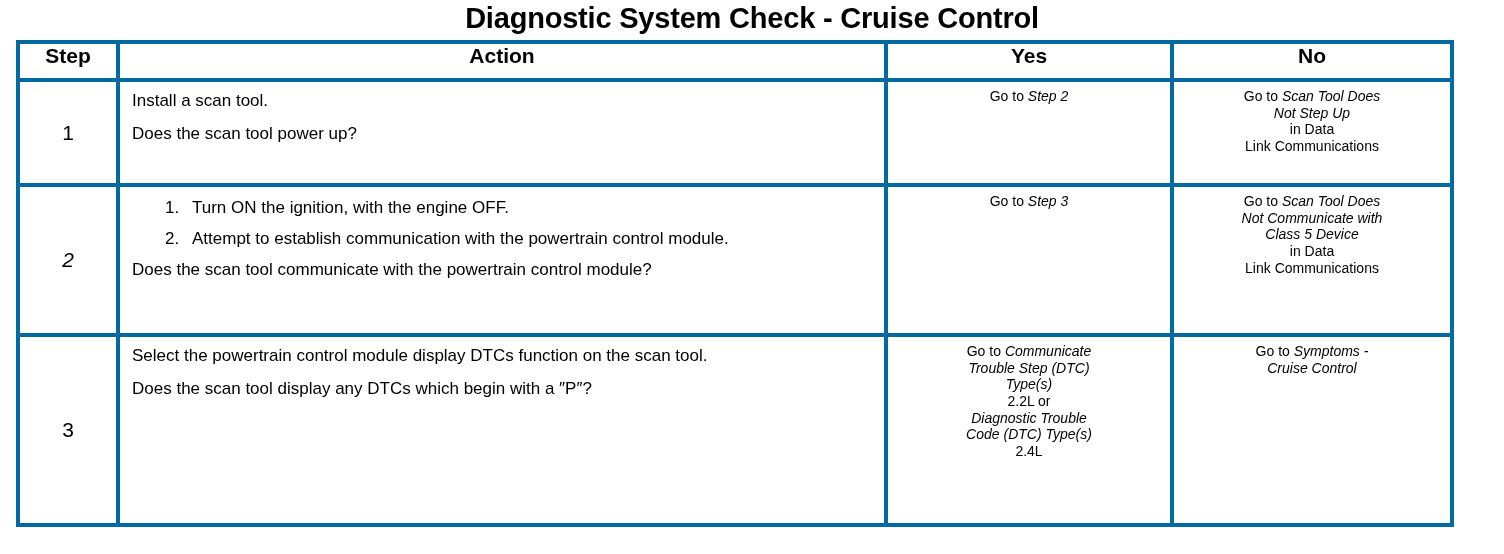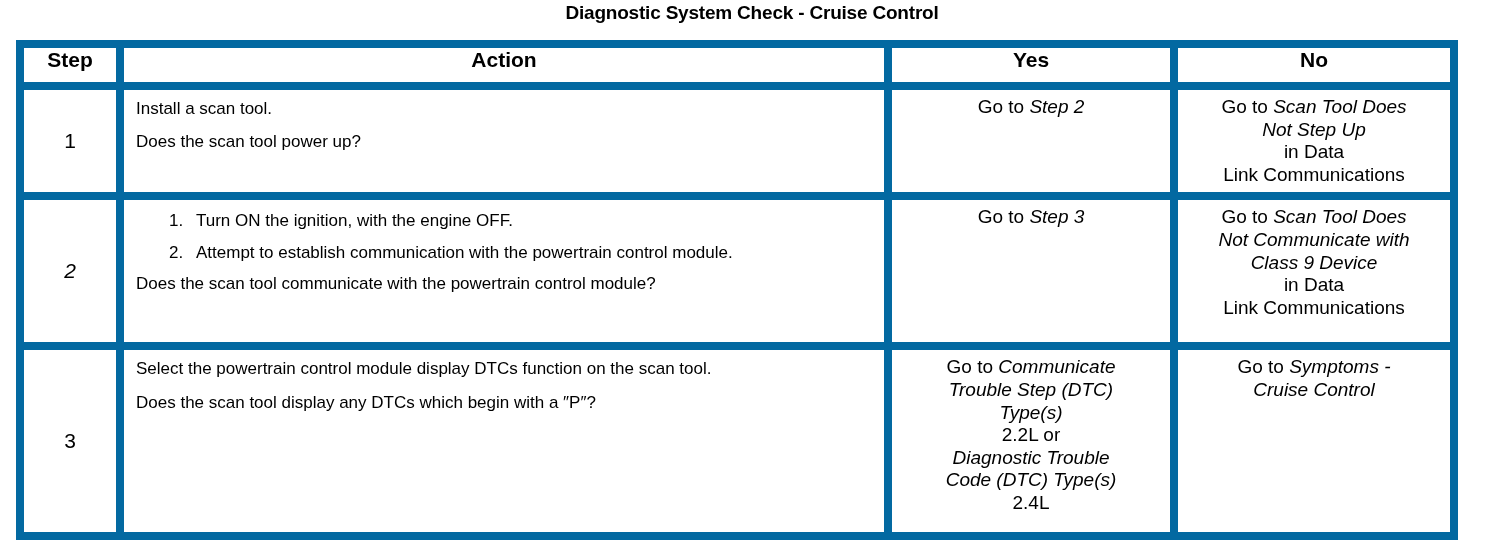--- a/index.html
+++ b/index.html
@@ -21,36 +21,36 @@
     height: 554px;
     background: #ffffff;
   }
 
   .doc-title {
     position: absolute;
     left: 0;
     top: 2px;
     width: 1504px;
     text-align: center;
-    font-size: 19px;
+    font-size: 29px;
     font-weight: bold;
     letter-spacing: -0.2px;
   }
 
   .dtable {
     position: absolute;
     left: 16px;
     top: 40px;
     width: 1434px;
     border-collapse: collapse;
     table-layout: fixed;
     border: 3px solid #000;
   }
   .dtable td, .dtable th {
-    border: 8px solid #0369a1;
+    border: 4px solid #0369a1;
     padding: 0;
     vertical-align: top;
   }
 
   
   col.c-step   { width: 100px; }
   col.c-action { width: 768px; }
   col.c-yes    { width: 286px; }
   col.c-no     { width: 280px; }
 
@@ -69,21 +69,21 @@
   }
   td.step-cell.ital { font-style: italic; }
 
   td.action-cell {
     padding: 8px 10px 8px 12px;
     font-size: 17px;
     line-height: 1.24;
     vertical-align: top;
   }
   td.yes-cell, td.no-cell {
-    font-size: 19px;
+    font-size: 14px;
     line-height: 1.19;
     text-align: center;
   }
   td.yes-cell { padding: 6px 6px; }
   td.no-cell  { padding: 6px 6px; }
 
   .valign-bottom { vertical-align: bottom; }
   .valign-top    { vertical-align: top; margin-left: 18px; }
   .valign-middle { vertical-align: middle; }
 
@@ -152,21 +152,21 @@
               <li>Attempt to establish communication with the powertrain control module.</li>
             </ol>
             <div class="para">Does the scan tool communicate with the powertrain control module?</div>
           </td>
           <td class="yes-cell valign-bottom">
             <span class="line"><span>Go to </span><i class="ref">Step 3</i></span>
           </td>
           <td class="no-cell valign-top">
             <span class="line"><span>Go to </span><i class="ref">Scan Tool Does</i></span>
             <span class="line"><i class="ref">Not Communicate with</i></span>
-            <span class="line"><i class="ref">Class 9 Device</i></span>
+            <span class="line"><i class="ref">Class 5 Device</i></span>
             <span class="line"><span>in Data</span></span>
             <span class="line"><span>Link Communications</span></span>
           </td>
         </tr>
         <tr style="height: 190px;">
           <td class="step-cell">3</td>
           <td class="action-cell">
             <div class="para">Select the powertrain control module display DTCs function on the scan tool.</div>
             <div class="para">Does the scan tool display any DTCs which begin with a ″P″?</div>
           </td>

